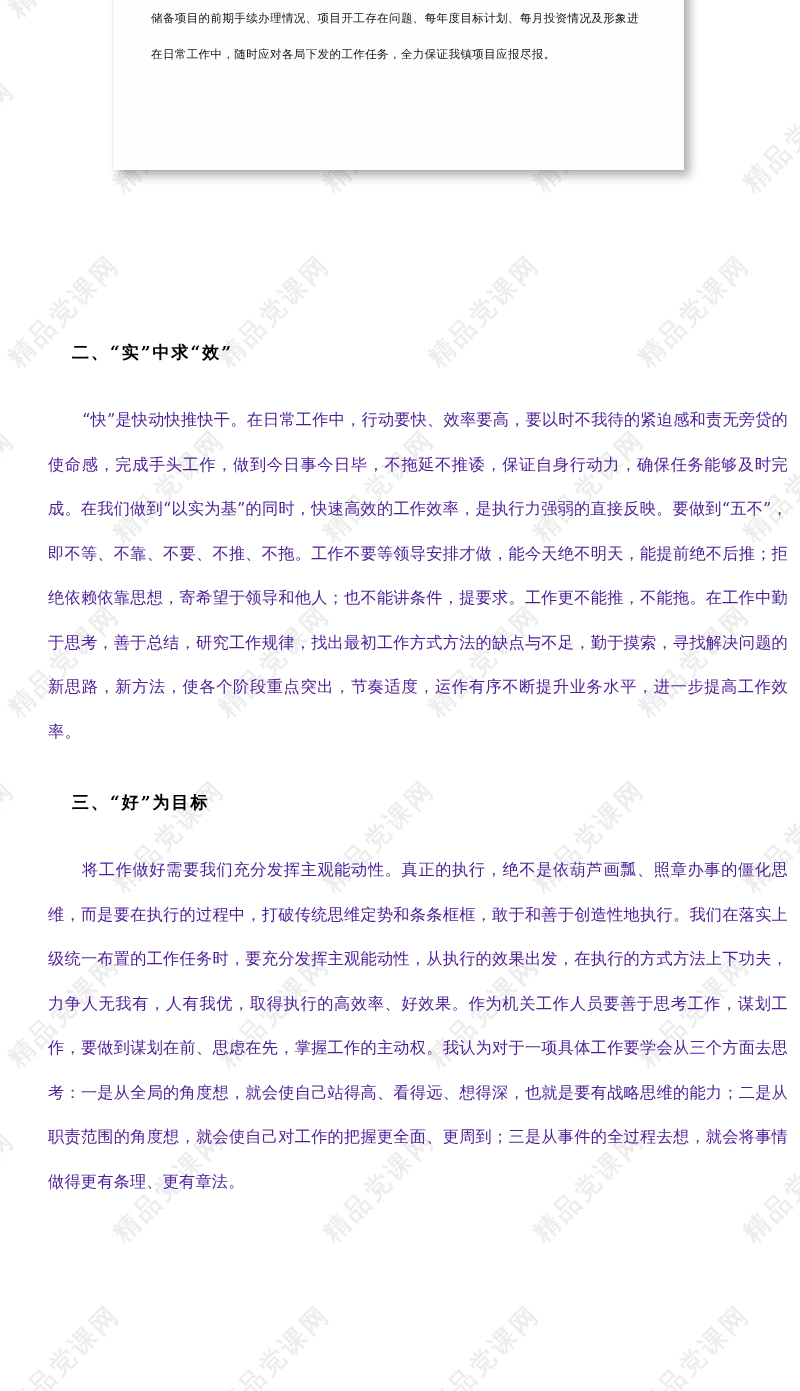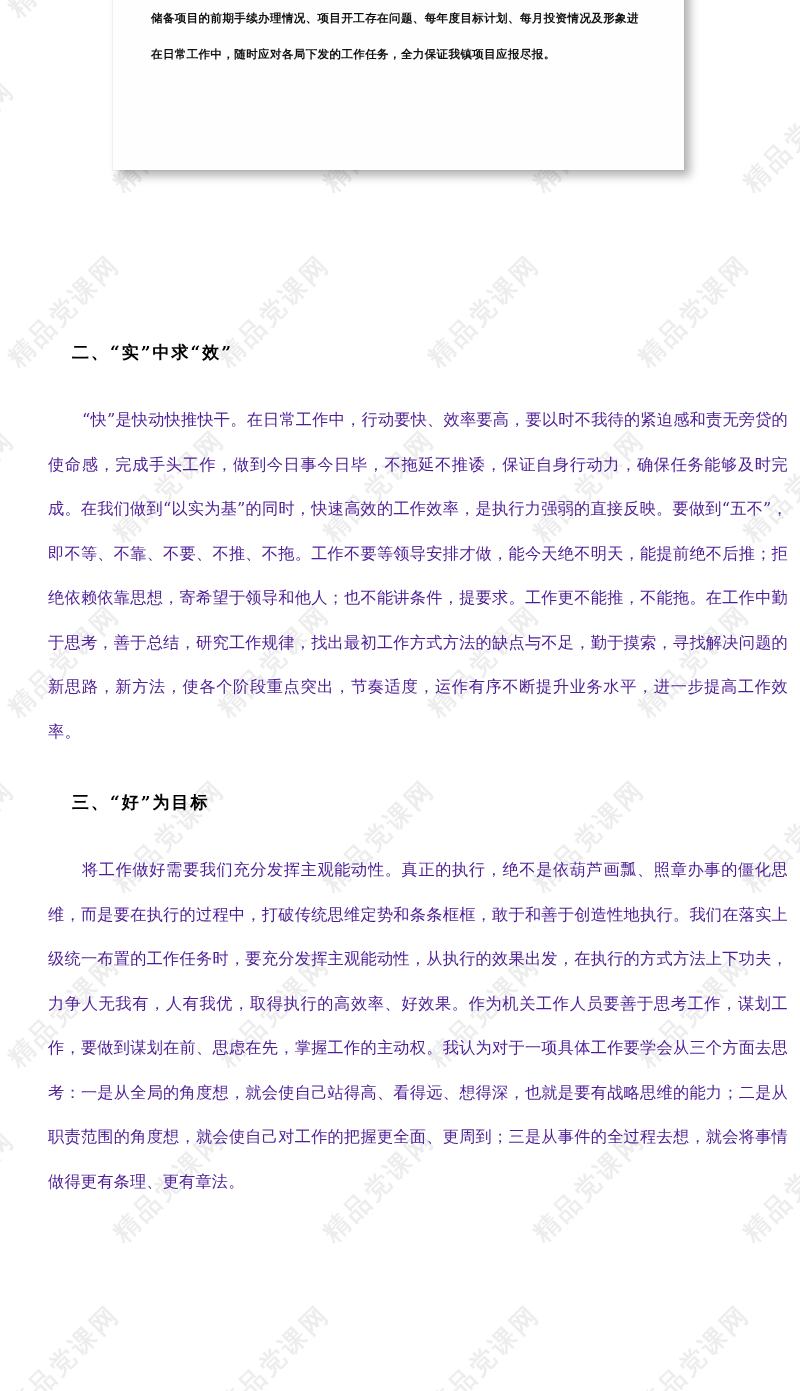--- a/index.html
+++ b/index.html
@@ -58,21 +58,21 @@
     top: 160px;
     width: 495px;
   }
   .frag-line {
     font-size: 11.5px;
     line-height: 36px;
     letter-spacing: 0.4px;
     text-align: justify;
     text-align-last: left;
     color: #111;
-    font-weight: 700;
+    font-weight: 400;
     white-space: nowrap;
   }
 
   
   #doc-body {
     position: absolute;
     left: 0;
     top: 0;
     width: 800px;
     z-index: 1;

